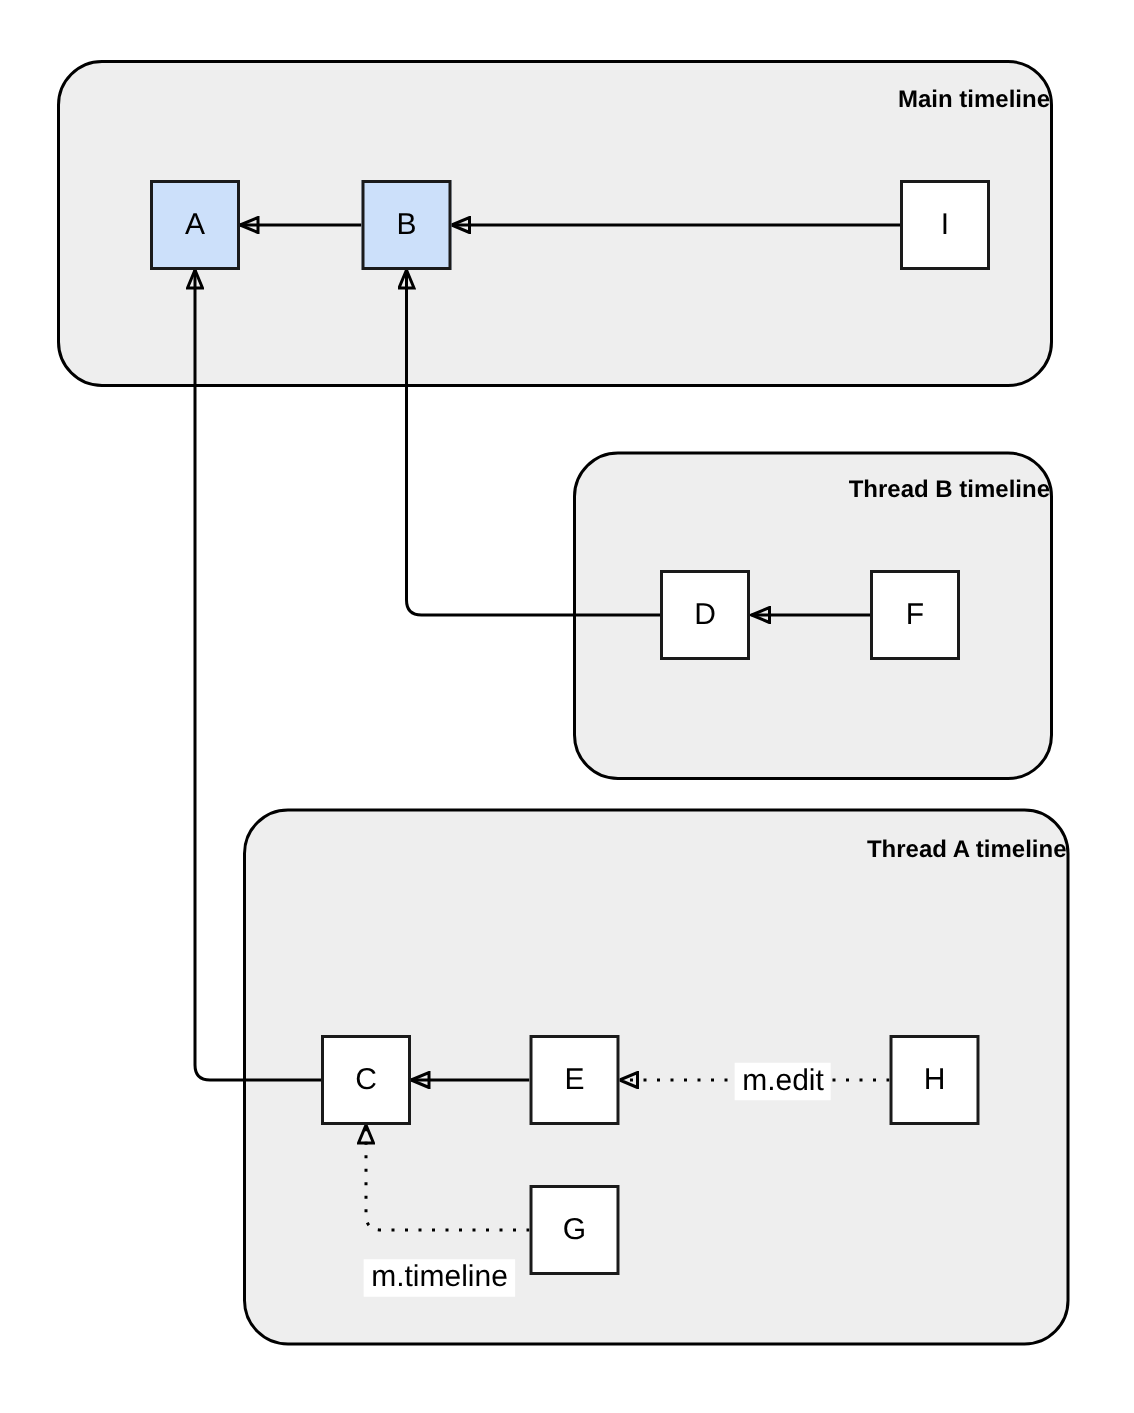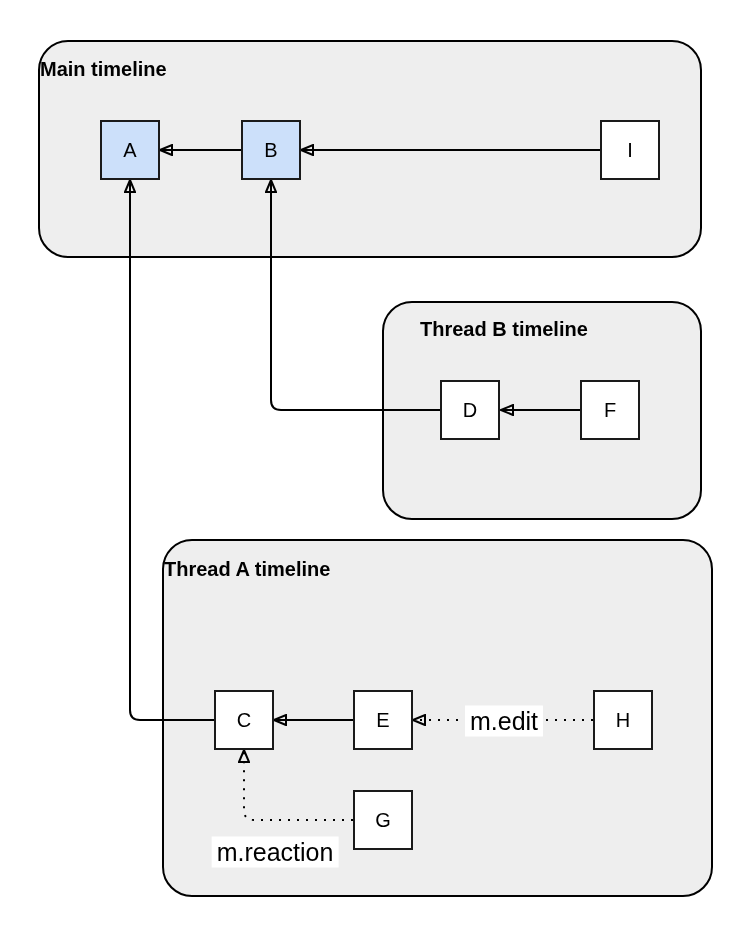--- a/index.html
+++ b/index.html
@@ -20,22 +20,22 @@
     position: absolute;
     background: #eeeeee;
     border: 2px solid #000000;
     border-radius: 30px;
     box-sizing: border-box;
   }
   .tl-title {
     position: absolute;
     left: 0;
     right: 0;
-    text-align: left;
-    font-size: 20px;
+    text-align: right;
+    font-size: 16px;
     font-weight: bold;
     color: #000000;
     white-space: nowrap;
   }
   .container-main     { left: 38px;  top: 40px;  width: 664px; height: 218px; }
   .container-main .tl-title     { top: 16px; }
   .container-thread-b { left: 382px; top: 301px; width: 320px; height: 219px; }
   .container-thread-b .tl-title { top: 15px; padding-left: 36px; }
   .container-thread-a { left: 162px; top: 539px; width: 551px; height: 358px; }
   .container-thread-a .tl-title { top: 17px; }
@@ -82,23 +82,24 @@
   .node-e { left: 353px; top: 690px; }
   .node-h { left: 593px; top: 690px; }
   .node-g { left: 353px; top: 790px; }
 
   
   .edge-label {
     position: absolute;
     transform: translate(-50%, -50%);
     background: #ffffff;
     color: #000000;
-    font-size: 25px;
+    font-size: 20px;
     padding: 1px 5px;
     white-space: nowrap;
+    margin-left: 18px;
   }
   .label-m-edit     { left: 504px; top: 721px; }
   .label-m-reaction { left: 275px; top: 852px; }
 </style>
 </head>
 <body>
 
 <div class="canvas">
 
   <div class="tl-container container-main">
@@ -149,15 +150,15 @@
     <span>E</span>
   </div>
   <div class="node node-h">
     <span>H</span>
   </div>
   <div class="node node-g">
     <span>G</span>
   </div>
 
   <div class="edge-label label-m-edit">m.edit</div>
-  <div class="edge-label label-m-reaction">m.reaction</div>
+  <div class="edge-label label-m-reaction">m.timeline</div>
 
 </div>
 
 </body></html>

